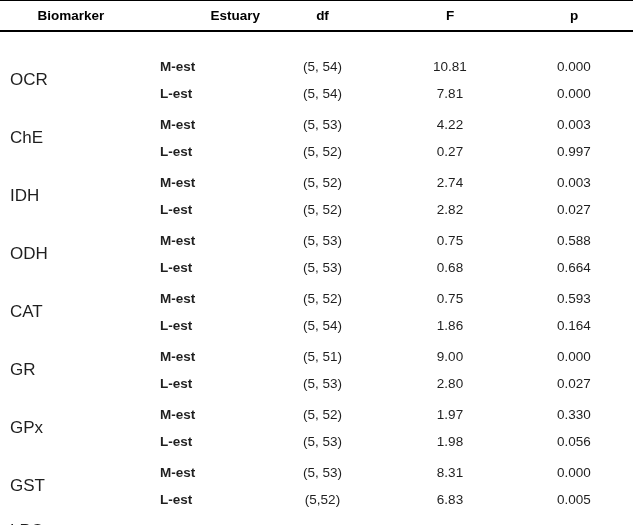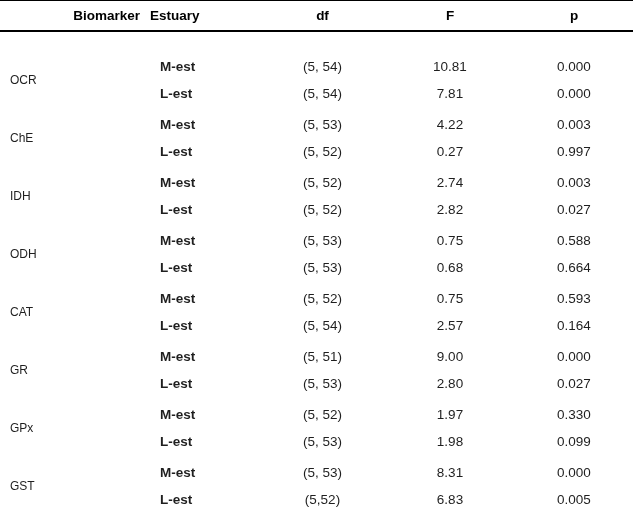--- a/index.html
+++ b/index.html
@@ -43,43 +43,43 @@
     font-size: 13.5px;
     font-weight: bold;
     color: #000000;
     padding: 0;
     height: 29px;
     vertical-align: middle;
     text-align: center;
     border-bottom: 2.5px solid #000000;
   }
   thead th.h-biomarker {
+    text-align: center;
+    padding-left: 2px;
+  }
+  thead th.h-estuary {
     text-align: right;
-    padding-left: 2px;
-  }
-  thead th.h-estuary {
-    text-align: left;
     padding-left: 10px;
   }
 
   tbody td {
     font-size: 13.5px;
     font-weight: normal;
     color: #1f1f1f;
     padding: 0;
     height: 27px;
     vertical-align: middle;
     text-align: center;
     white-space: nowrap;
   }
 
   td.cell-biomarker {
     text-align: left;
     padding-left: 10px;
-    font-size: 12px;
+    font-size: 17px;
   }
   td.cell-estuary {
     text-align: left;
     padding-left: 20px;
     font-weight: bold;
   }
 
   tbody tr.row-first td {
     padding-top: 4px;
   }
@@ -173,21 +173,21 @@
         <tr class="row-first">
           <td class="cell-biomarker" rowspan="2">CAT</td>
           <td class="cell-estuary">M-est</td>
           <td class="cell-df">(5, 52)</td>
           <td class="cell-f">0.75</td>
           <td class="cell-p">0.593</td>
         </tr>
         <tr>
           <td class="cell-estuary">L-est</td>
           <td class="cell-df">(5, 54)</td>
-          <td class="cell-f">2.57</td>
+          <td class="cell-f">1.86</td>
           <td class="cell-p">0.164</td>
         </tr>
         <tr class="row-first">
           <td class="cell-biomarker" rowspan="2">GR</td>
           <td class="cell-estuary">M-est</td>
           <td class="cell-df">(5, 51)</td>
           <td class="cell-f">9.00</td>
           <td class="cell-p">0.000</td>
         </tr>
         <tr>
@@ -200,21 +200,21 @@
           <td class="cell-biomarker" rowspan="2">GPx</td>
           <td class="cell-estuary">M-est</td>
           <td class="cell-df">(5, 52)</td>
           <td class="cell-f">1.97</td>
           <td class="cell-p">0.330</td>
         </tr>
         <tr>
           <td class="cell-estuary">L-est</td>
           <td class="cell-df">(5, 53)</td>
           <td class="cell-f">1.98</td>
-          <td class="cell-p">0.099</td>
+          <td class="cell-p">0.056</td>
         </tr>
         <tr class="row-first">
           <td class="cell-biomarker" rowspan="2">GST</td>
           <td class="cell-estuary">M-est</td>
           <td class="cell-df">(5, 53)</td>
           <td class="cell-f">8.31</td>
           <td class="cell-p">0.000</td>
         </tr>
         <tr>
           <td class="cell-estuary">L-est</td>

